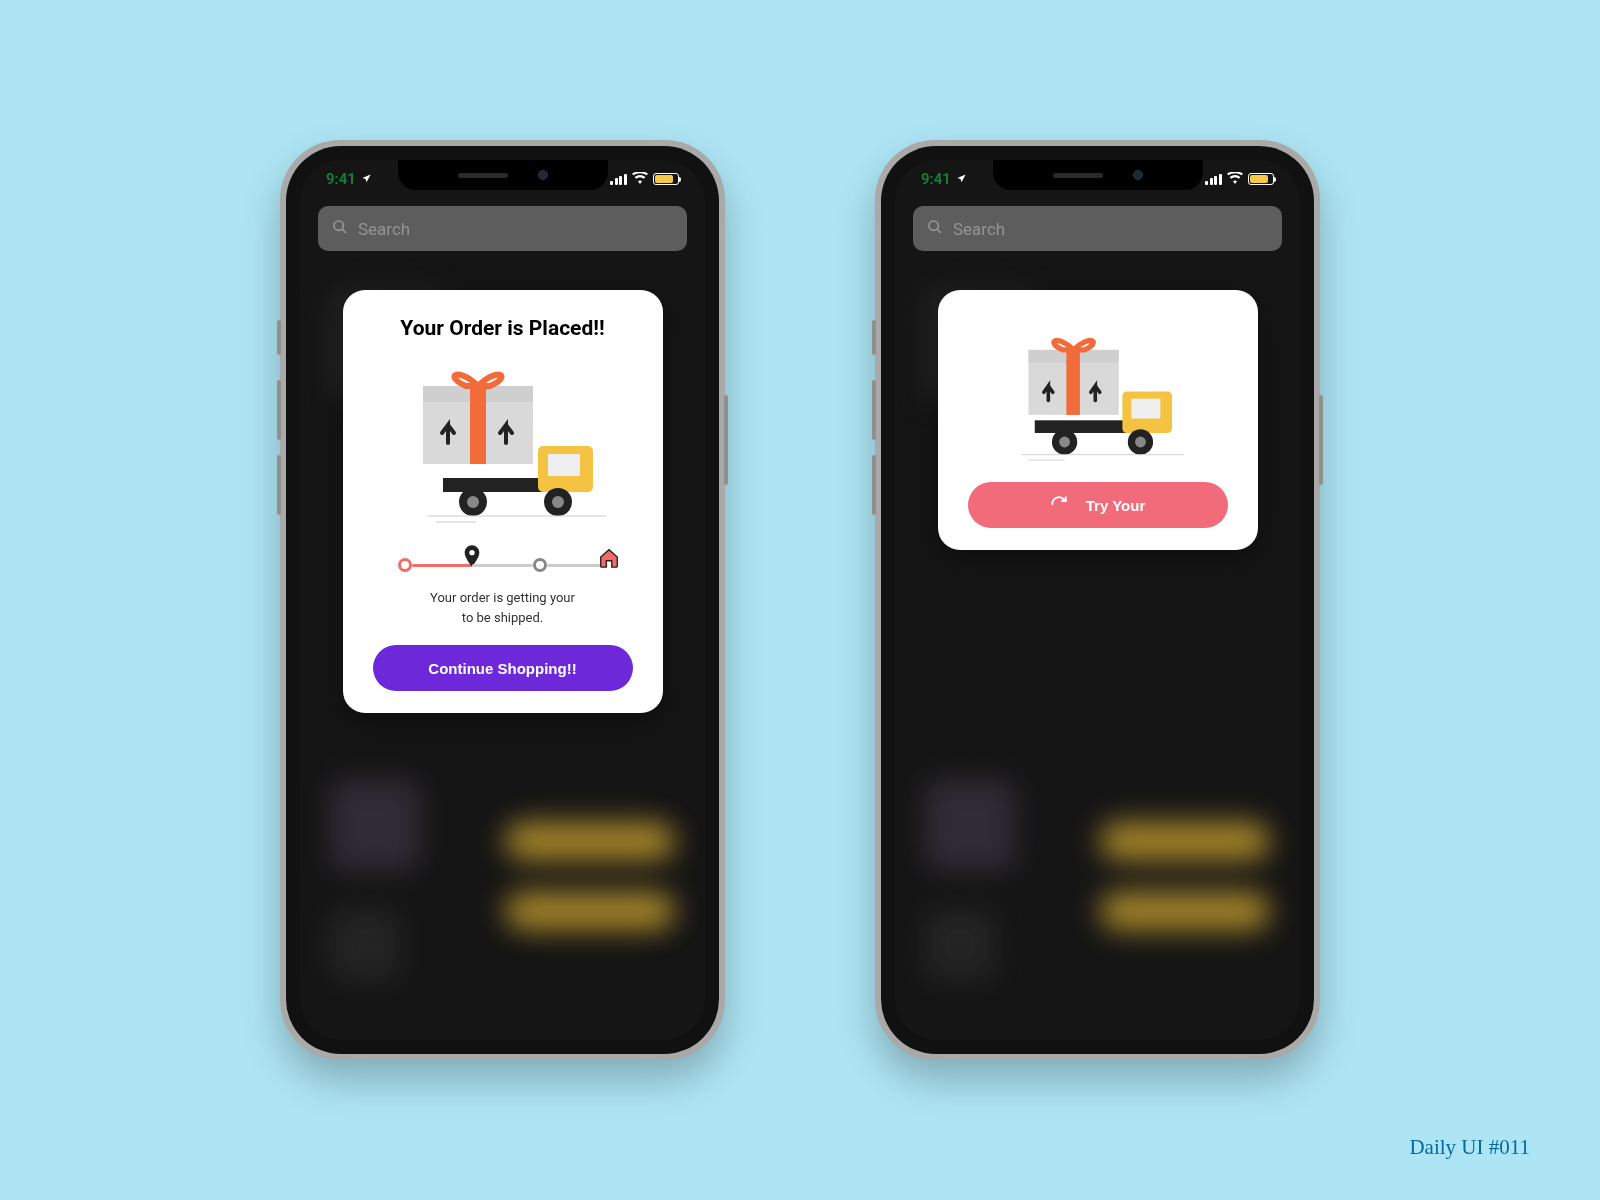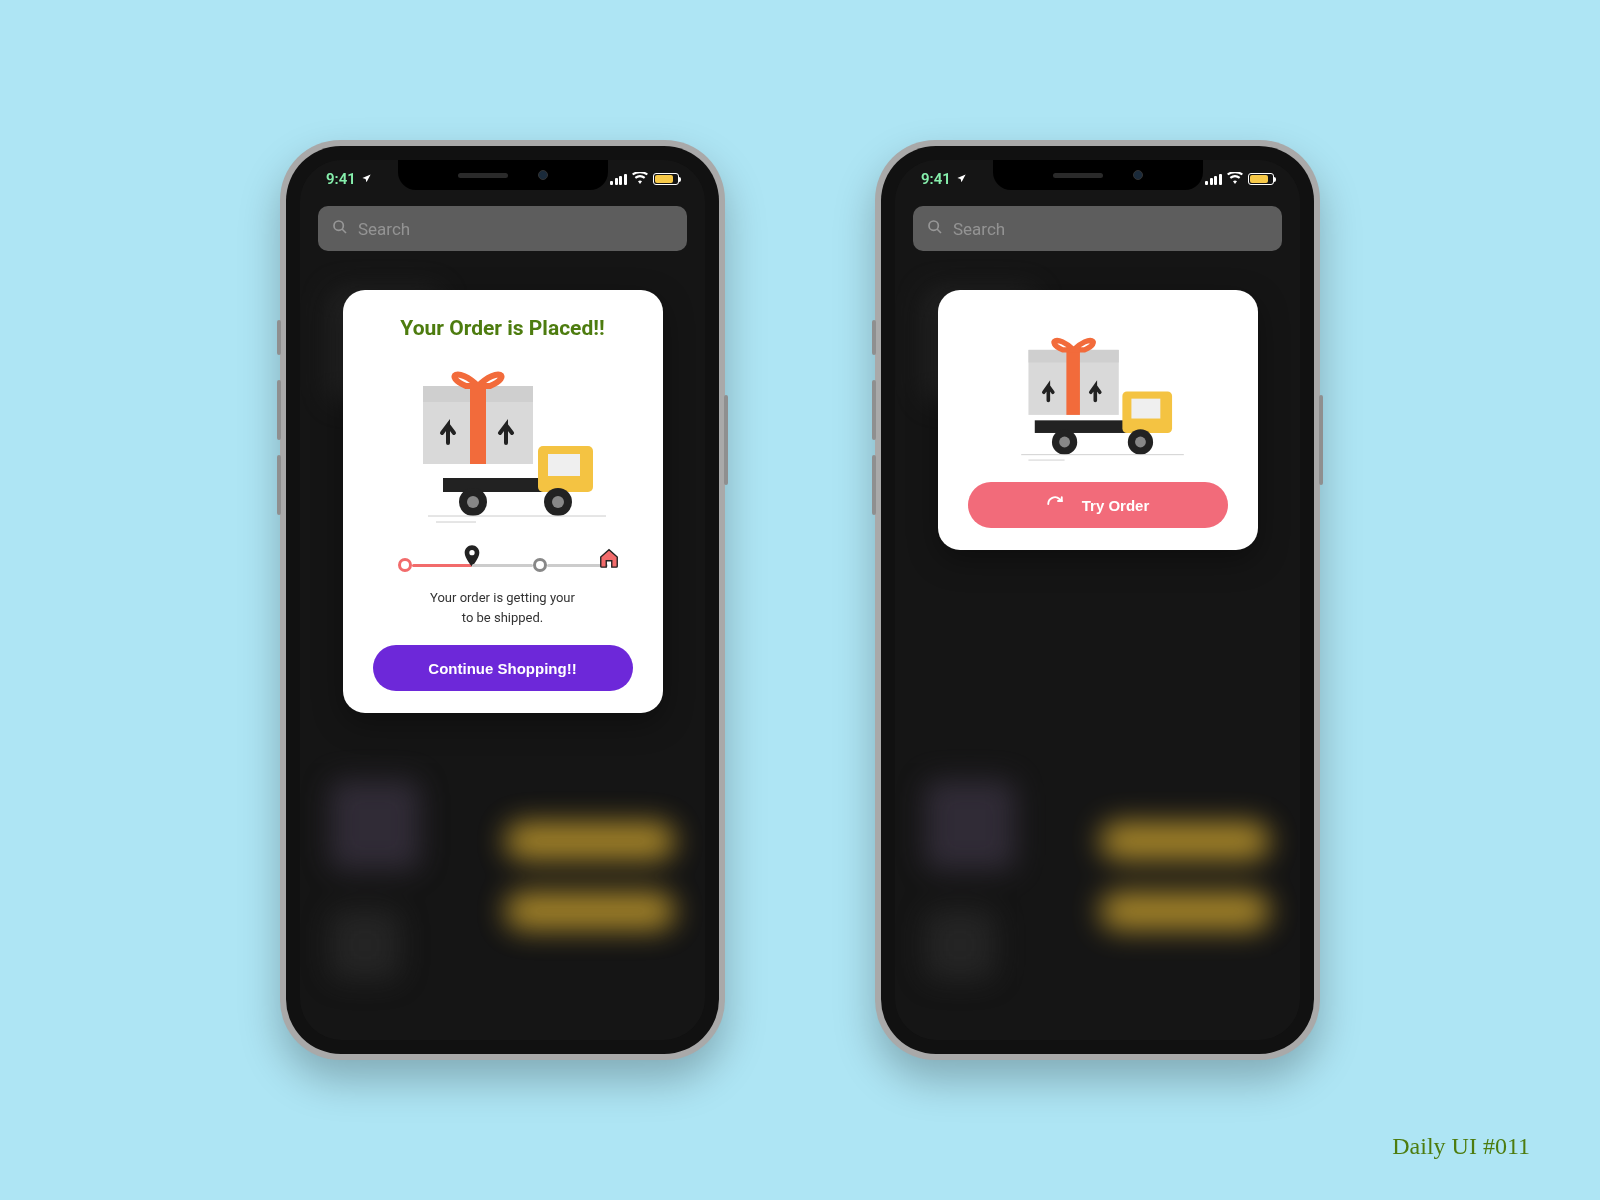--- a/index.html
+++ b/index.html
@@ -64,21 +64,21 @@
     width: 50px; height: 5px; background:#2a2a2a; border-radius: 3px;
   }
   .notch .cam {
     width: 10px; height: 10px; border-radius: 50%; background:#1a2a3a;
     border: 1px solid #333;
   }
   .status-bar {
     position: absolute; top: 10px; left: 0; right: 0;
     display: flex; justify-content: space-between;
     padding: 0 26px;
-    font-size: 15px; font-weight: 600; color: #86efac;
+    font-size: 15px; font-weight: 600; color: #15803d;
     z-index: 40;
   }
   .status-left { display: flex; align-items: center; gap: 5px; }
   .status-right { display: flex; align-items: center; gap: 5px; }
   .signal-icon, .wifi-icon, .battery-icon { display: inline-block; }
   .signal-icon { width: 17px; height: 11px; position: relative; }
   .signal-icon span { position:absolute; bottom:0; width:3px; background:#fff; border-radius:1px;}
   .signal-icon span:nth-child(1){left:0;height:4px;}
   .signal-icon span:nth-child(2){left:4.5px;height:6.5px;}
   .signal-icon span:nth-child(3){left:9px;height:9px;}
@@ -117,21 +117,21 @@
 
   .modal {
     position: absolute; left: 50%; transform: translateX(-50%);
     top: 130px; width: 320px;
     background: #fff; border-radius: 22px;
     padding: 24px 20px 22px;
     display: flex; flex-direction: column; align-items: center;
     box-shadow: 0 10px 30px rgba(0,0,0,0.35);
   }
   .modal h2 {
-    font-size: 21px; font-weight: 700; color: #4d7c0f; text-align: center;
+    font-size: 21px; font-weight: 700; color: #000000; text-align: center;
     line-height: 1.35;
   }
   .modal .illus { margin: 16px 0 8px; }
   .modal .subtext {
     font-size: 13px; color: #333; text-align: center; line-height:1.5;
     margin: 10px 0 18px;
   }
   .progress {
     margin: 18px 0 6px;
     width: 210px; display:flex; align-items:center; position:relative;
@@ -151,21 +151,21 @@
     width: 260px; height: 46px; border-radius: 25px; border: none;
     font-size: 15px; font-weight: 600; color:#fff; cursor:pointer;
     display:flex; align-items:center; justify-content:center; gap:18px;
   }
   .cta.yellow { background: #6d28d9; }
   .cta.pink { background: #f26b7a; }
   .cta .refresh svg { width:18px; height:18px; }
 
   .caption {
     position: absolute; right: 70px; bottom: 40px;
-    font-size: 24px; color: #4d7c0f; font-family: Georgia, "Times New Roman", serif;
+    font-size: 21px; color: #0369a1; font-family: Georgia, "Times New Roman", serif;
   }
 
   
   .side-btn { position:absolute; background:#8f8f8f; border-radius:3px; }
   .sb-left1 { left:-3px; top:180px; width:4px; height:35px; }
   .sb-left2 { left:-3px; top:240px; width:4px; height:60px; }
   .sb-left3 { left:-3px; top:315px; width:4px; height:60px; }
   .sb-right { right:-3px; top:255px; width:4px; height:90px; }
 </style>
 </head>
@@ -367,21 +367,21 @@
           </div>
 
 
           <button class="cta pink">
             <span class="refresh">
               <svg viewBox="0 0 24 24" fill="none" stroke="#fff" stroke-width="2.5" stroke-linecap="round">
                   <path d="M3 12a9 9 0 0115-6.7L21 8"></path>
                   <polyline points="21 3 21 8 16 8"></polyline>
                 </svg>
             </span>
-            <span>Try Order</span>
+            <span>Try Your</span>
           </button>
         </div>
 
       </div>
     </div>
   </div>
 
   <div class="caption">Daily UI #011</div>
 </div>
 

